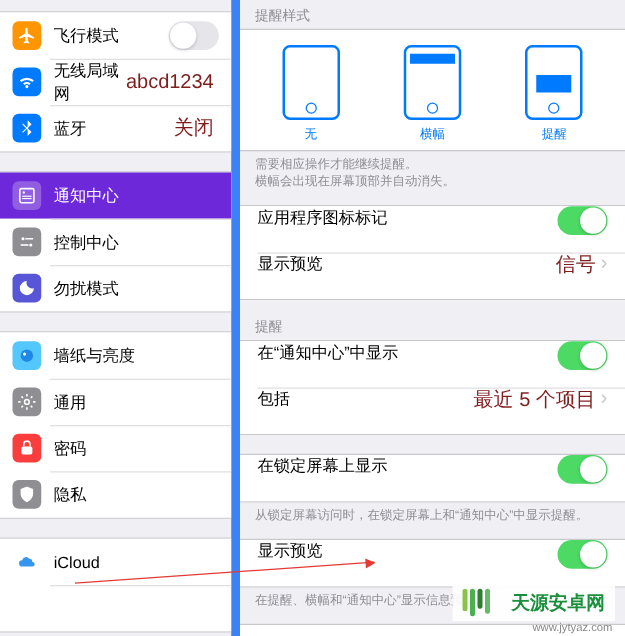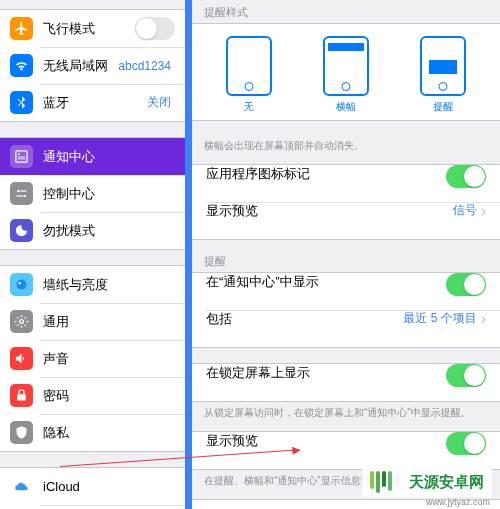--- a/index.html
+++ b/index.html
@@ -8,21 +8,21 @@
 .left{width:192px;background:#efeff4;border-right:7px solid #3b82f6;overflow:hidden}
 .right{flex:1;background:#efeff4;overflow:hidden}
 .group{background:#fff;border-top:1px solid #c8c7cc;border-bottom:1px solid #c8c7cc}
 .row{display:flex;align-items:center;height:37px;padding:0 10px;background:#fff;position:relative}
 .row+.row:before{content:"";position:absolute;left:40px;right:0;top:0;height:1px;background:#e0e0e3}
 .row.sel{background:#6d28d9}
 .row.sel .lab{color:#fff}
 .ic{width:23px;height:23px;border-radius:5px;display:flex;align-items:center;justify-content:center;flex-shrink:0;margin-right:10px}
 .ic svg{width:15px;height:15px}
 .lab{flex:1;font-size:13px;color:#000}
-.val{font-size:12px;color:#3b82f6;margin-right:4px}
+.val{font-size:16px;color:#7f1d1d;margin-right:4px}
 .sw{width:40px;height:23px;border-radius:12px;background:#e5e5ea;position:relative;flex-shrink:0}
 .sw:after{content:"";position:absolute;width:21px;height:21px;background:#fff;border-radius:50%;top:1px;left:1px;box-shadow:0 1px 3px rgba(0,0,0,.2)}
 .sw.on{background:#4cd964}
 .sw.on:after{left:18px}
 .chev{color:#c7c7cc;font-size:16px}
 .gap{height:15px}
 .gap-s{height:9px}
 .sechdr{font-size:11px;color:#8e8e93;padding:5px 12px 3px}
 .secftr{font-size:10px;color:#8e8e93;padding:4px 12px 2px;line-height:1.4}
 .styles{display:flex;justify-content:space-around;padding:12px 8px 6px;background:#fff}
@@ -127,28 +127,20 @@
             <svg viewBox="0 0 24 24" fill="#fff">
               <circle cx="12" cy="12" r="3" fill="none" stroke="#fff" stroke-width="2"></circle>
               <path d="M12 2v3m0 14v3M4 12H1m22 0h-3M5 5l2 2m10 10l2 2M5 19l2-2m10-10l2-2" stroke="#fff" stroke-width="2"></path>
             </svg>
           </div>
           <div class="lab">通用</div>
         </div>
         <div class="row">
           <div class="ic" style="background: rgb(250, 62, 62);">
             <svg viewBox="0 0 24 24" fill="#fff">
-              <path d="M3 9v6h4l5 5V4L7 9H3zm13 3a4 4 0 00-2-3.5v7A4 4 0 0016 12z"></path>
-            </svg>
-          </div>
-          <div class="lab">声音</div>
-        </div>
-        <div class="row">
-          <div class="ic" style="background: rgb(250, 62, 62);">
-            <svg viewBox="0 0 24 24" fill="#fff">
               <rect x="5" y="10" width="14" height="10" rx="2"></rect>
               <path d="M8 10V7a4 4 0 018 0v3" fill="none" stroke="#fff" stroke-width="2"></path>
             </svg>
           </div>
           <div class="lab">密码</div>
         </div>
         <div class="row">
           <div class="ic" style="background: rgb(142, 142, 147);">
             <svg viewBox="0 0 24 24" fill="#fff">
               <path d="M12 2l8 3v6c0 5-3.5 9-8 11-4.5-2-8-6-8-11V5l8-3z"></path>
@@ -182,21 +174,21 @@
             <div class="device banner"></div>
             <div class="stylelab">横幅</div>
           </div>
           <div class="styleitem">
             <div class="device alert"></div>
             <div class="stylelab">提醒</div>
           </div>
         </div>
     </div>
     <div class="secftr">
-      <br><span>横幅会出现在屏幕顶部并自动消失。</span>
+      <span>需要相应操作才能继续提醒。</span><br><span>横幅会出现在屏幕顶部并自动消失。</span>
     </div>
     <div class="gap-s"></div>
     <div class="group" id="r1">
         <div class="rrow">
           <div class="rlab">应用程序图标标记</div>
           <div class="sw on"></div>
         </div>
         <div class="rrow">
           <div class="rlab">显示预览</div>
           <div class="val">信号</div>

